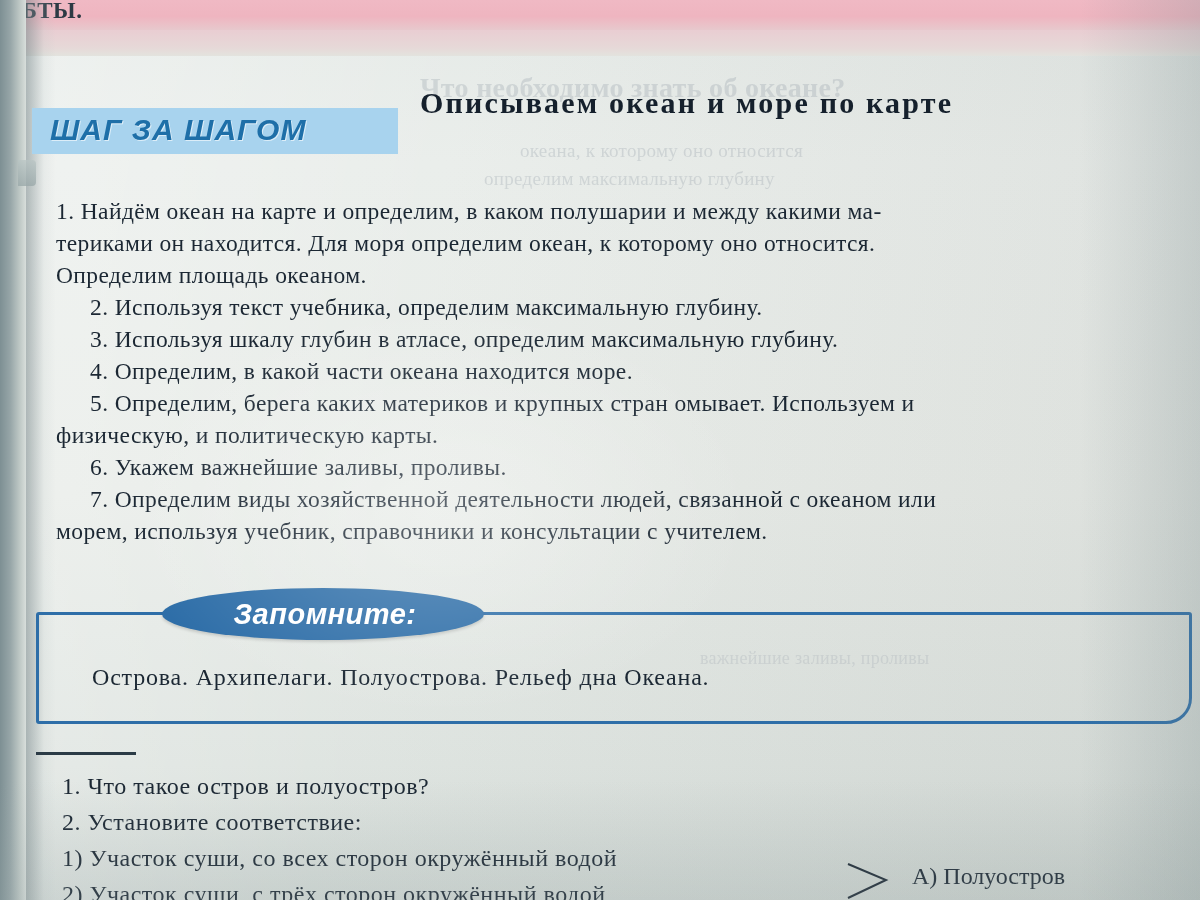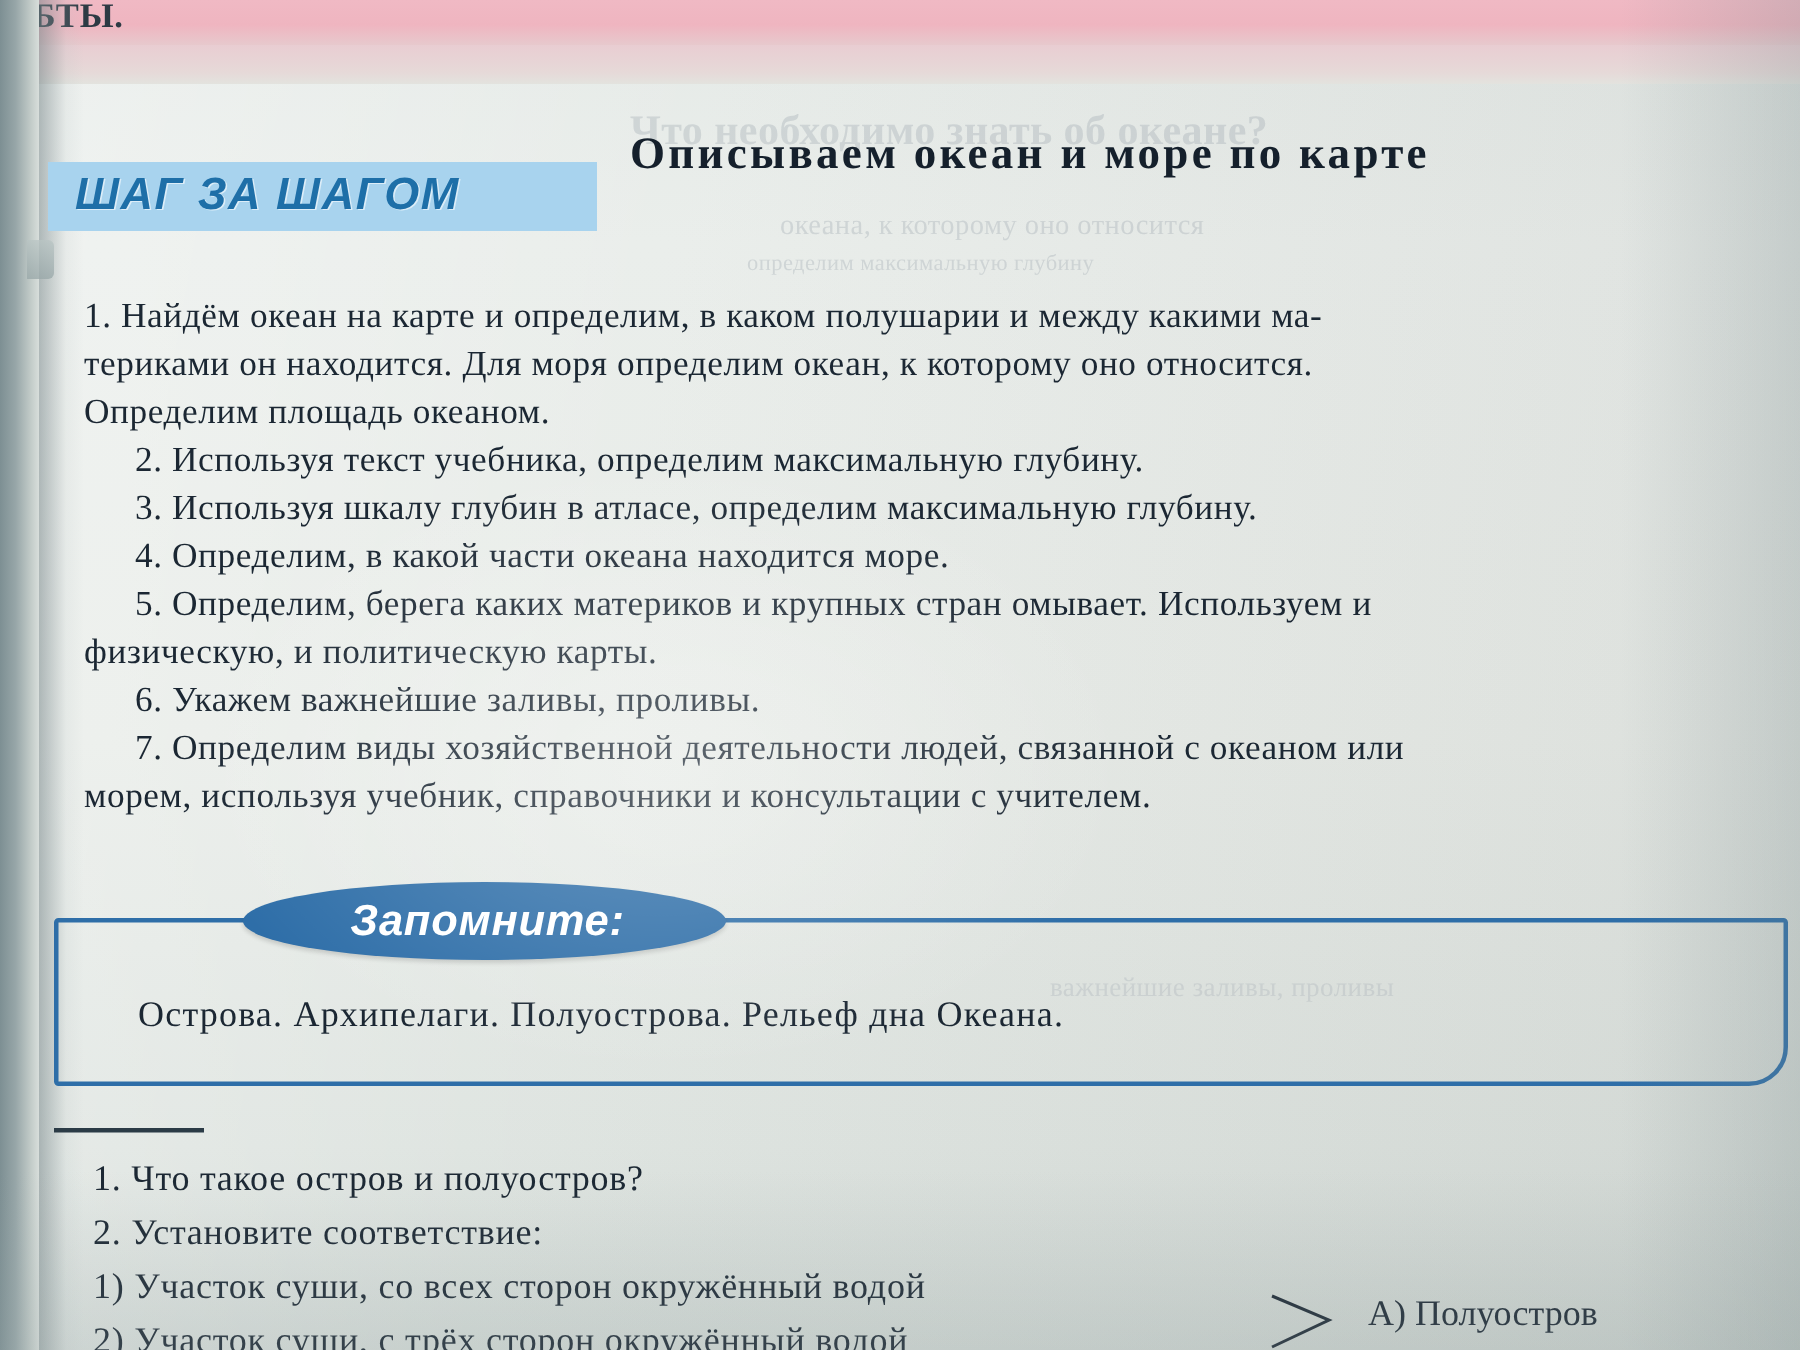--- a/index.html
+++ b/index.html
@@ -76,21 +76,21 @@
     color: rgba(150,160,170,0.30);
     font-family: "Liberation Serif", serif;
     font-weight: bold;
     font-size: 28px;
     white-space: nowrap;
     pointer-events: none;
     letter-spacing: 0.3px;
   }
   .ghost.g1 { left: 420px; top: 72px; }
   .ghost.g2 { left: 520px; top: 140px; font-weight: normal; font-size: 19px;}
-  .ghost.g3 { left: 498px; top: 168px; font-weight: normal; font-size: 15px;}
+  .ghost.g3 { left: 484px; top: 168px; font-weight: normal; font-size: 19px;}
   .ghost.g4 { left: 700px; top: 648px; font-weight: normal; font-size: 18px; color: rgba(150,160,170,0.25);}
 
   
   .step-badge {
     position: absolute;
     left: 32px;
     top: 108px;
     width: 366px;
     height: 46px;
     background: #a8d3ee;

